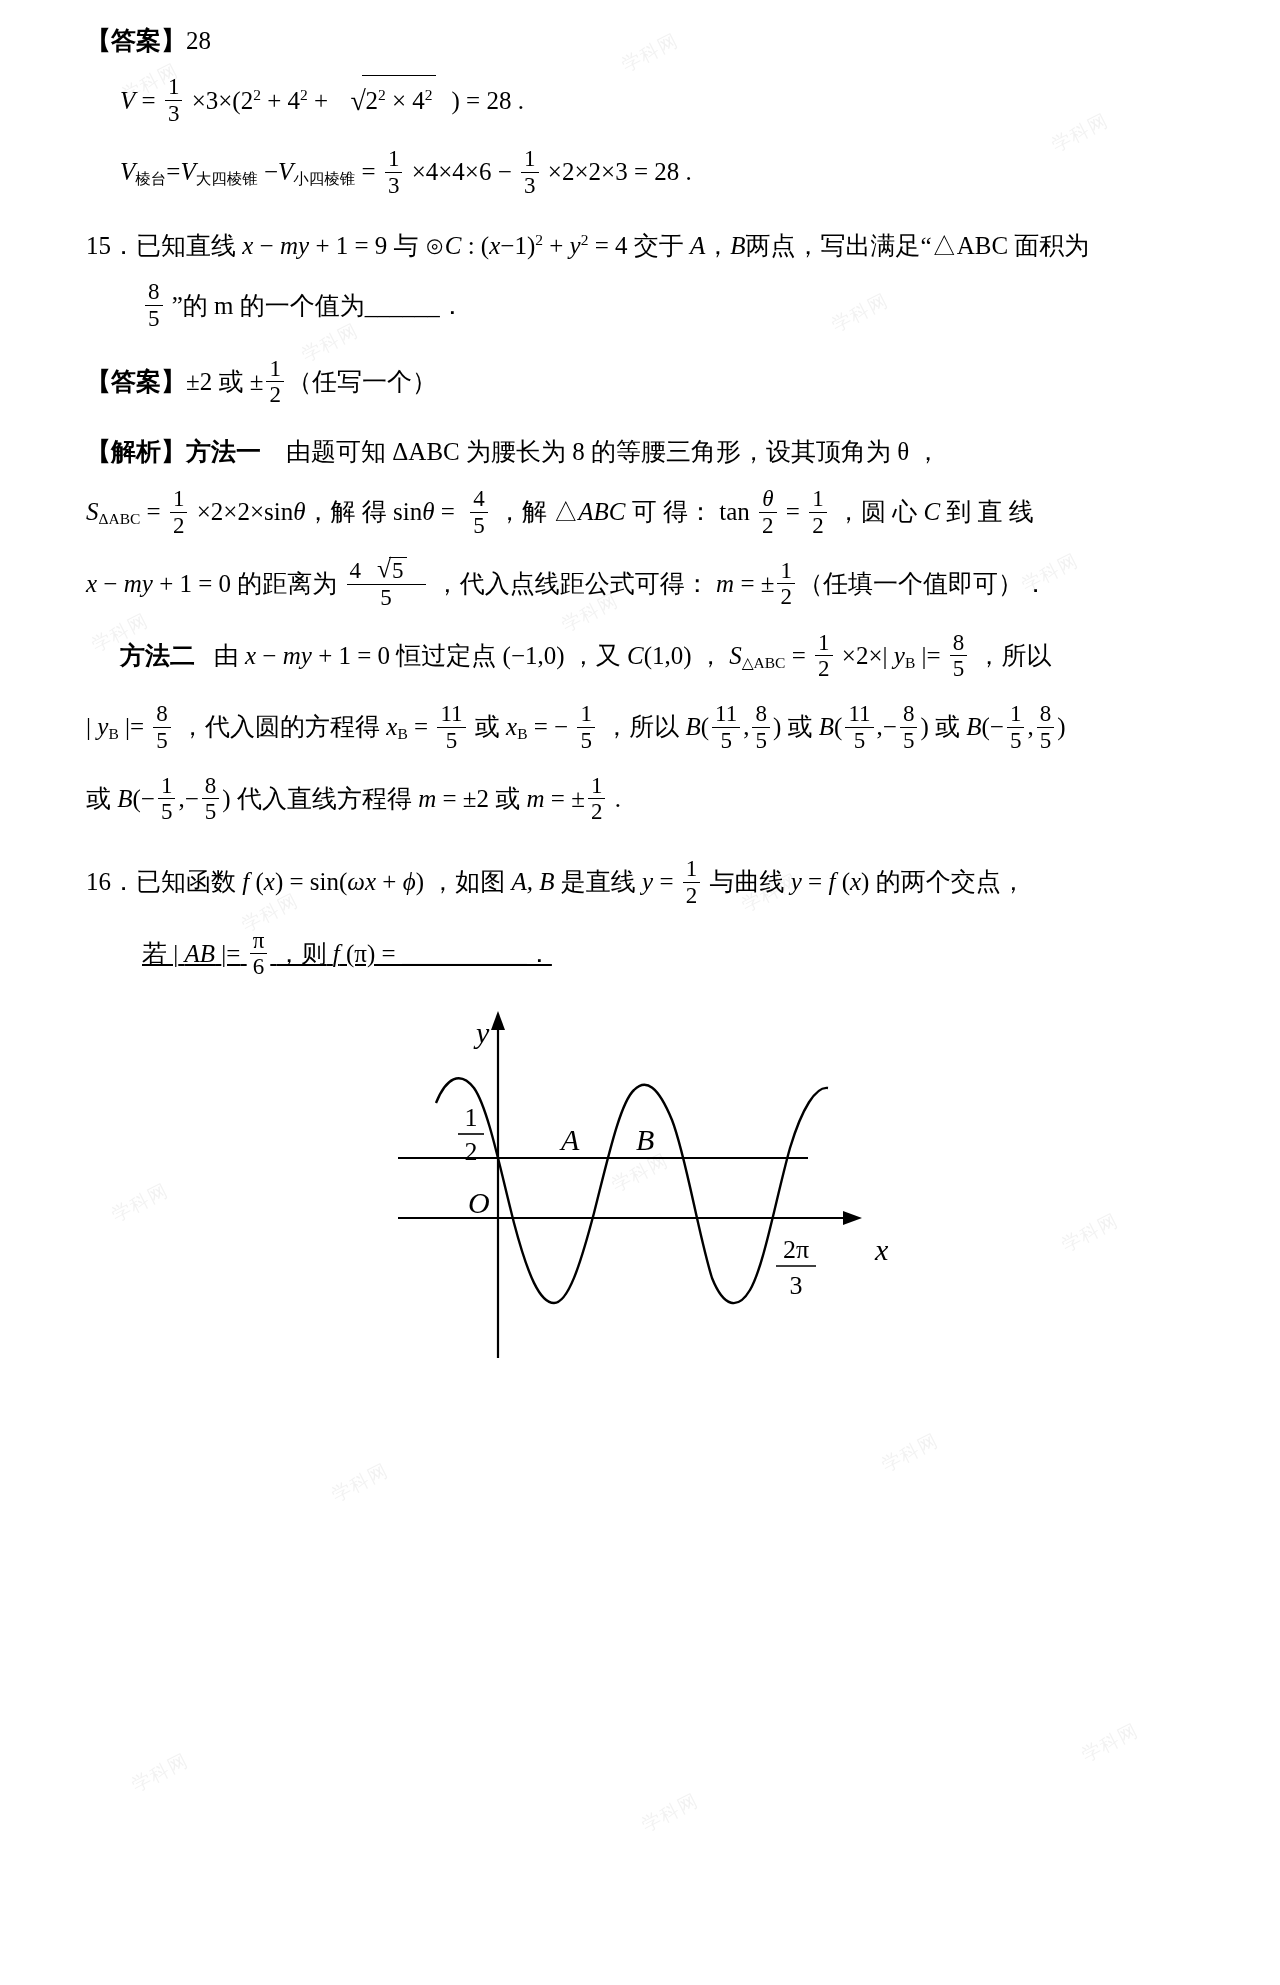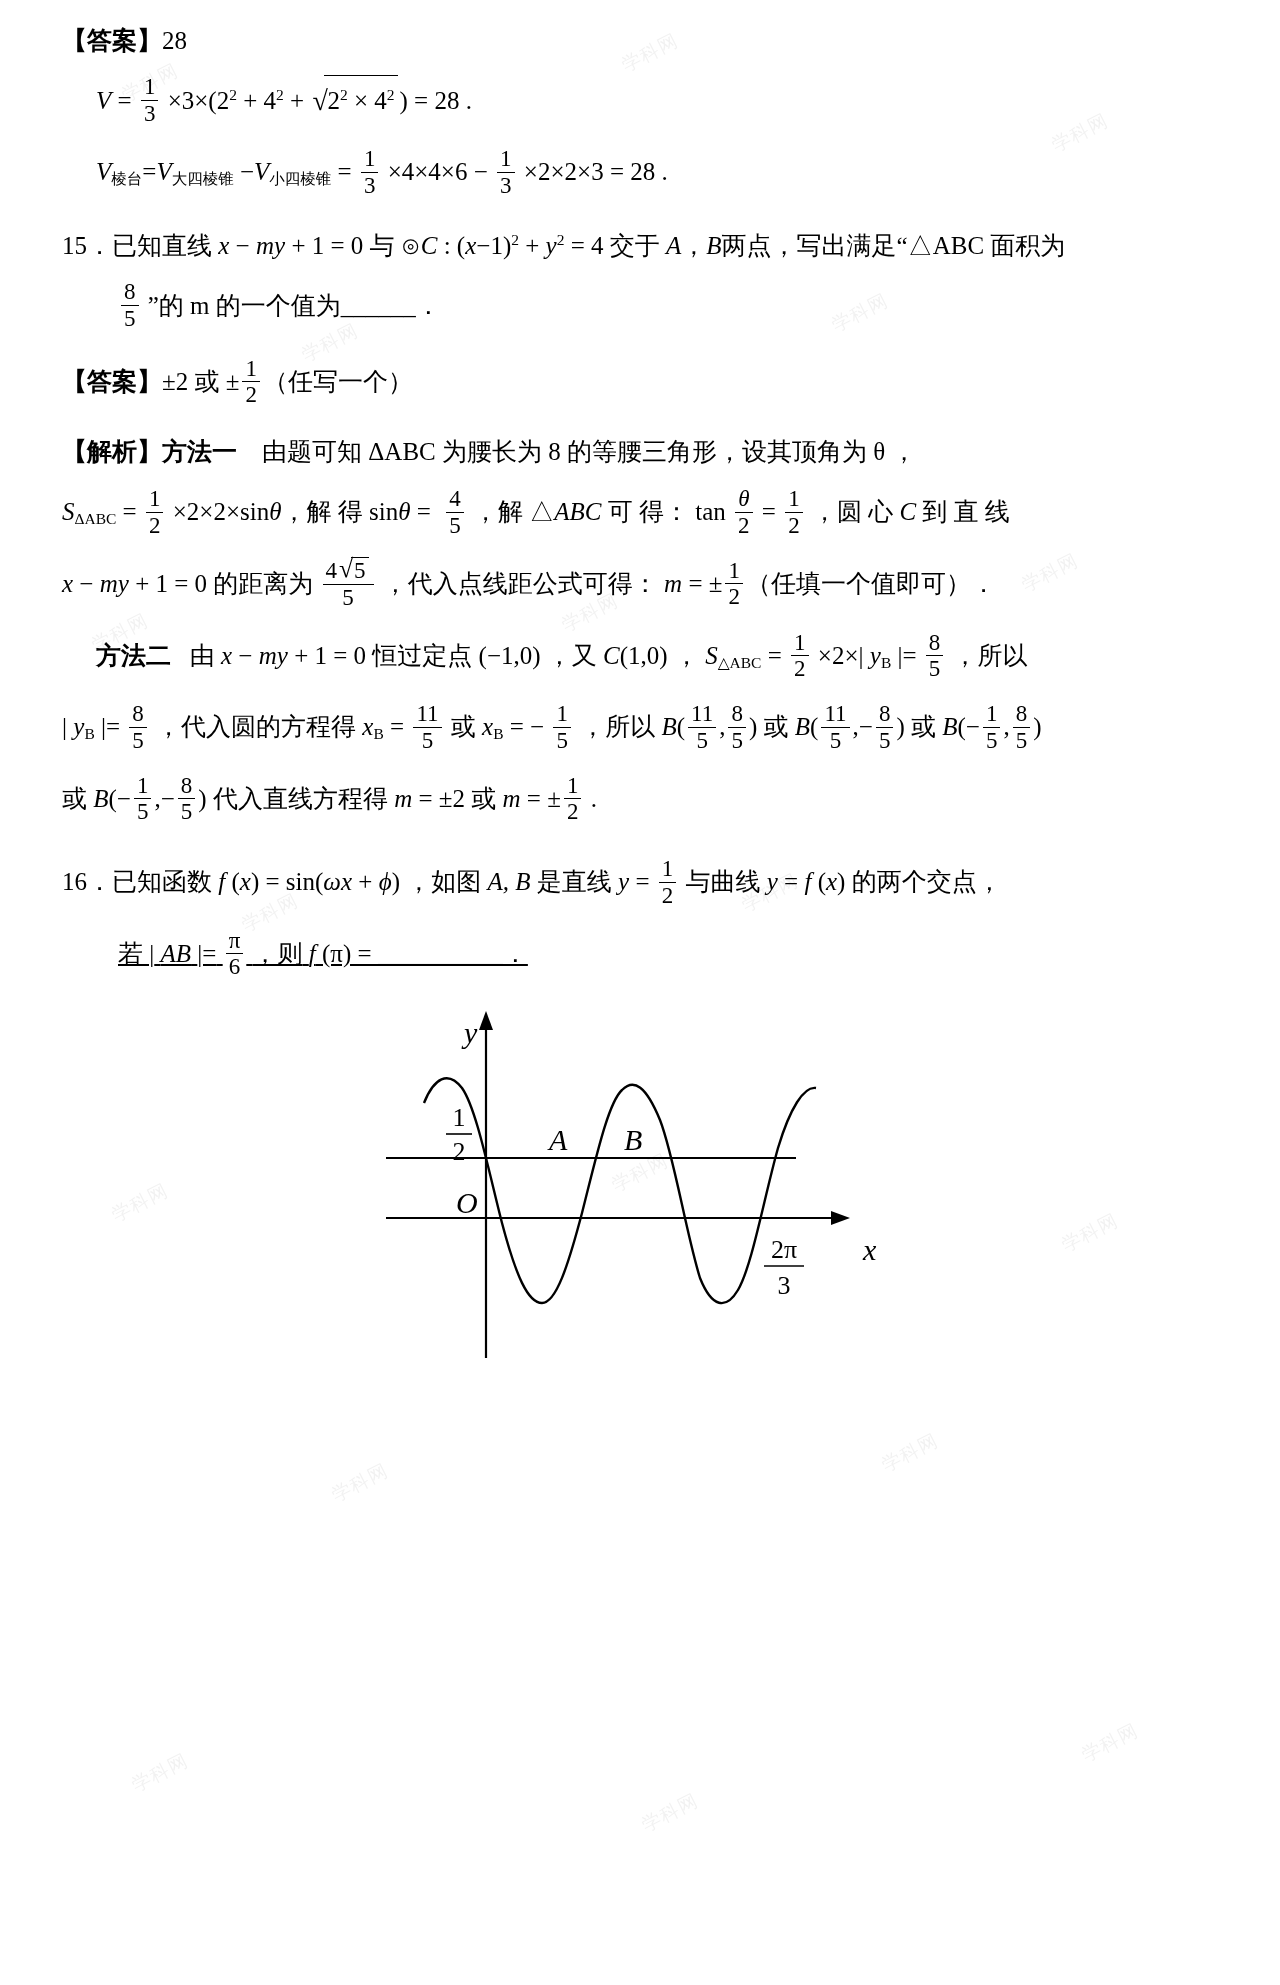--- a/index.html
+++ b/index.html
@@ -15,21 +15,21 @@
     position: relative;
   }
   .page {
     position: relative;
     width: 1280px;
     min-height: 1985px;
     padding: 0;
     box-sizing: border-box;
   }
   .content {
-    padding: 22px 70px 40px 62px;
+    padding: 22px 70px 40px 86px;
   }
   .line {
     font-size: 25px;
     line-height: 1.55;
     margin: 0 0 16px 0;
     white-space: normal;
   }
   .line.tight { margin-bottom: 10px; }
   .indent { padding-left: 34px; }
   .indent2 { padding-left: 56px; }
@@ -52,21 +52,21 @@
     top: -0.1em;
   }
   .frac .num { display: block; padding: 0 3px; border-bottom: 1.4px solid #000; }
   .frac .den { display: block; padding: 0 3px; }
 
   
   .sqrt {
     display: inline-block;
     position: relative;
     padding-left: 12px;
-    margin: 0 2px;
+    margin: 0 16px;
     text-decoration: underline;
   }
   .sqrt::before {
     content: "\221A";
     position: absolute;
     left: 0;
     top: -0.08em;
     font-size: 1.12em;
   }
   .sqrt .rad {
@@ -147,21 +147,21 @@
       <span class="up">−</span><span class="math">V</span><span class="sub">小四棱锥</span>
       <span class="up">=</span>
       <span class="frac"><span class="num">1</span><span class="den">3</span></span>
       <span class="up">×4×4×6&nbsp;−</span>
       <span class="frac"><span class="num">1</span><span class="den">3</span></span>
       <span class="up">×2×2×3&nbsp;=&nbsp;28 .</span>
     </div>
 
     <div class="line" style="margin-top:26px;">
       <span>15．</span><span>已知直线</span>
-      <span class="math">x</span> <span class="up">−</span> <span class="math">my</span> <span class="up">+ 1 = 0</span>
+      <span class="math">x</span> <span class="up">−</span> <span class="math">my</span> <span class="up">+ 1 = 9</span>
       <span>与</span>
       <span class="up">⊙</span><span class="math">C</span><span class="up">&nbsp;:&nbsp;(</span><span class="math">x</span><span class="up">−1)<span class="sup">2</span>&nbsp;+&nbsp;</span><span class="math">y</span><span class="sup">2</span><span class="up">&nbsp;=&nbsp;4</span>
       <span>交于</span>
       <span class="math">A</span><span>，</span><span class="math">B</span><span>两点，写出满足“△ABC 面积为</span>
     </div>
     <div class="line indent2">
       <span class="frac"><span class="num">8</span><span class="den">5</span></span>
       <span>”的 m 的一个值为______．</span>
     </div>
 

